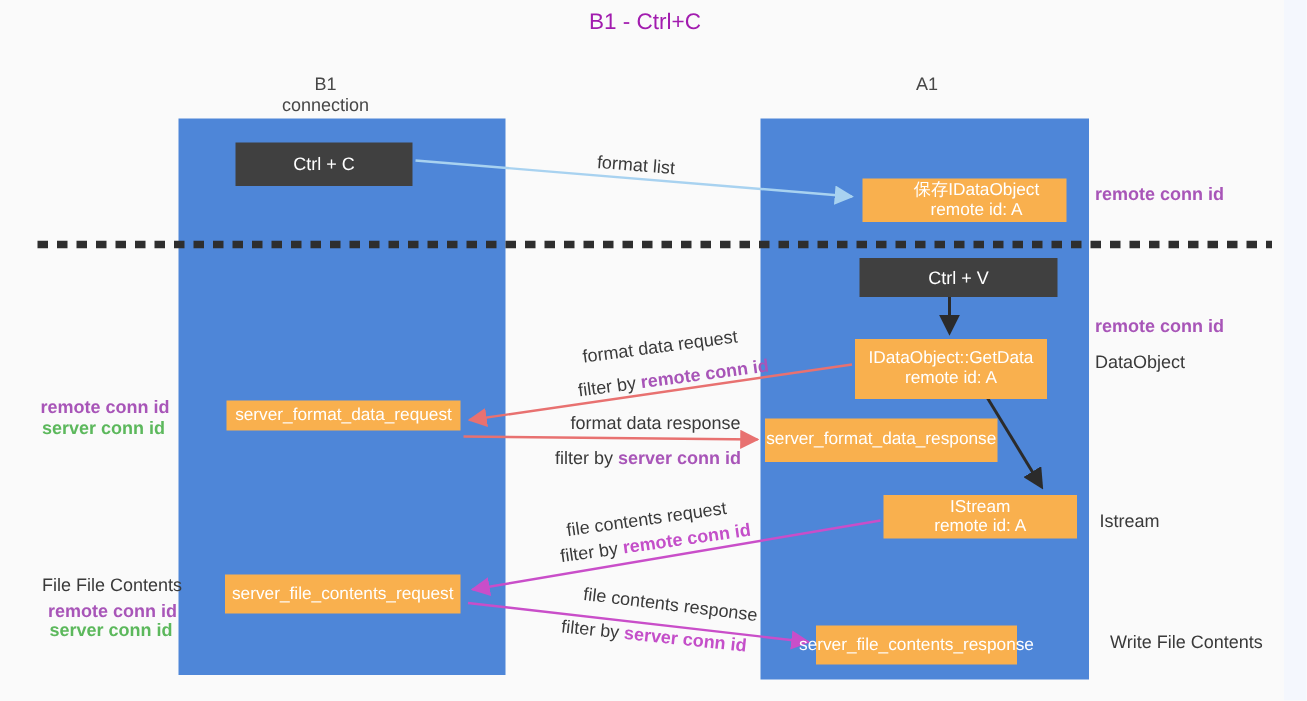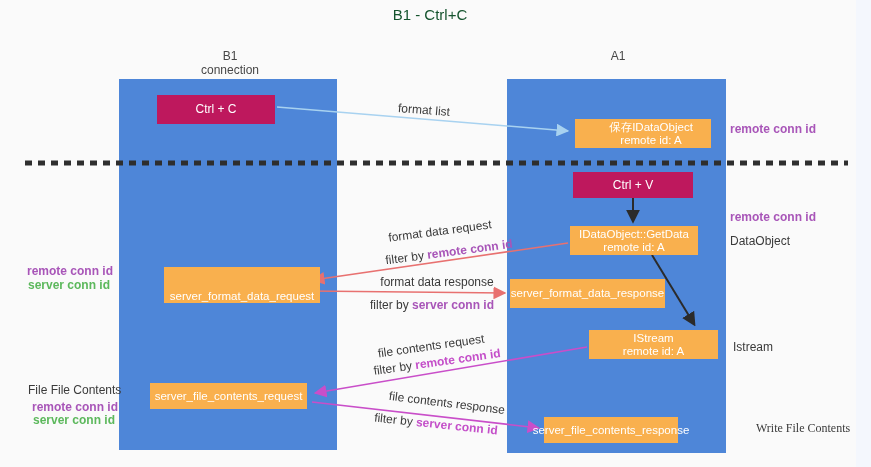--- a/index.html
+++ b/index.html
@@ -5,32 +5,32 @@
   html,body{margin:0;padding:0;}
   body{
     width:871px;height:467px;position:relative;overflow:hidden;
     background:#fafafa;
     font-family:"Liberation Sans","DejaVu Sans",sans-serif;
     color:#3c3c3c;
   }
   .canvas{position:absolute;left:0;top:0;width:871px;height:467px;}
   .edge-strip{position:absolute;left:856px;top:0;width:15px;height:467px;background:#f4f7fd;}
   .title{position:absolute;left:280px;top:5px;width:300px;text-align:center;
-         font-size:15px;line-height:19px;color:#14532d;}
+         font-size:15px;line-height:19px;color:#a21caf;}
   .lane{position:absolute;background:#4e86d8;}
   .lane-left{left:119px;top:79px;width:218px;height:371px;}
   .lane-right{left:507px;top:79px;width:219px;height:374px;}
   .lane-header{position:absolute;width:120px;text-align:center;font-size:12px;
                line-height:14px;color:#474747;}
-  .hdr-left{left:170px;top:49px;}
+  .hdr-left{left:157px;top:49px;}
   .hdr-right{left:558px;top:49px;}
   .box{position:absolute;display:flex;flex-direction:column;align-items:center;
        justify-content:center;color:#ffffff;text-align:center;font-size:12px;
        line-height:13px;}
-  .box.green{background:#be185d;}
+  .box.green{background:#404040;}
   .box.orange{background:#f9b04e;}
   .box .l2{font-size:11.5px;}
   .one-line{font-size:11.5px;}
   svg.layer{position:absolute;left:0;top:0;width:871px;height:467px;pointer-events:none;}
   .alabel{position:absolute;font-size:12px;color:#3a3a3a;white-space:nowrap;
           transform-origin:center center;}
   .key-purple{color:#a855b8;font-weight:bold;}
   .key-magenta{color:#c44fc9;font-weight:bold;}
   .side-purple{position:absolute;font-size:12px;font-weight:bold;color:#a855b8;white-space:nowrap;}
   .side-green{position:absolute;font-size:12px;font-weight:bold;color:#5cb85c;white-space:nowrap;}
@@ -85,30 +85,30 @@
 
   <div class="box green" style="left:157px;top:95px;width:118px;height:29px;">
     <div>Ctrl + C</div>
   </div>
 
   <div class="box orange" style="left:575px;top:119px;width:120px;height:29px;padding-left:16px;">
     <div class="l2">保存IDataObject</div>
     <div class="l2">remote id: A</div>
   </div>
 
-  <div class="box green" style="left:573px;top:172px;width:120px;height:26px;">
+  <div class="box green" style="left:573px;top:172px;width:132px;height:26px;">
     <div>Ctrl + V</div>
   </div>
 
-  <div class="box orange" style="left:570px;top:226px;width:128px;height:29px;">
+  <div class="box orange" style="left:570px;top:226px;width:128px;height:40px;">
     <div class="l2">IDataObject::GetData</div>
     <div class="l2">remote id: A</div>
   </div>
 
-  <div class="box orange" style="left:164px;top:267px;width:156px;height:36px;justify-content:flex-end;">
+  <div class="box orange" style="left:151px;top:267px;width:156px;height:20px;">
     <div class="one-line">server_format_data_request</div>
   </div>
 
   <div class="box orange" style="left:510px;top:279px;width:155px;height:29px;">
     <div class="one-line">server_format_data_response</div>
   </div>
 
   <div class="box orange" style="left:589px;top:330px;width:129px;height:29px;">
     <div class="l2">IStream</div>
     <div class="l2">remote id: A</div>
@@ -141,21 +141,21 @@
 
   <div class="alabel" style="left:447px;top:403px;transform:translate(-50%,-50%) rotate(7deg);">file contents response</div>
   <div class="alabel" style="left:436px;top:424px;transform:translate(-50%,-50%) rotate(6deg);">
     <span>filter by </span><span class="key-magenta">server conn id</span>
   </div>
 
   <div class="side-purple" style="left:730px;top:122px;">remote conn id</div>
   <div class="side-purple" style="left:730px;top:210px;">remote conn id</div>
   <div class="side-black" style="left:730px;top:234px;">DataObject</div>
   <div class="side-black" style="left:733px;top:340px;">Istream</div>
-  <div class="side-black" style="left:756px;top:421px;font-family:Liberation Serif, serif;">Write File Contents</div>
+  <div class="side-black" style="left:740px;top:421px;">Write File Contents</div>
 
   <div class="side-purple" style="left:27px;top:264px;">remote conn id</div>
   <div class="side-green" style="left:28px;top:278px;">server conn id</div>
   <div class="side-black" style="left:28px;top:383px;">File File Contents</div>
   <div class="side-purple" style="left:32px;top:400px;">remote conn id</div>
   <div class="side-green" style="left:33px;top:413px;">server conn id</div>
 
 </div>
 
 </body></html>

